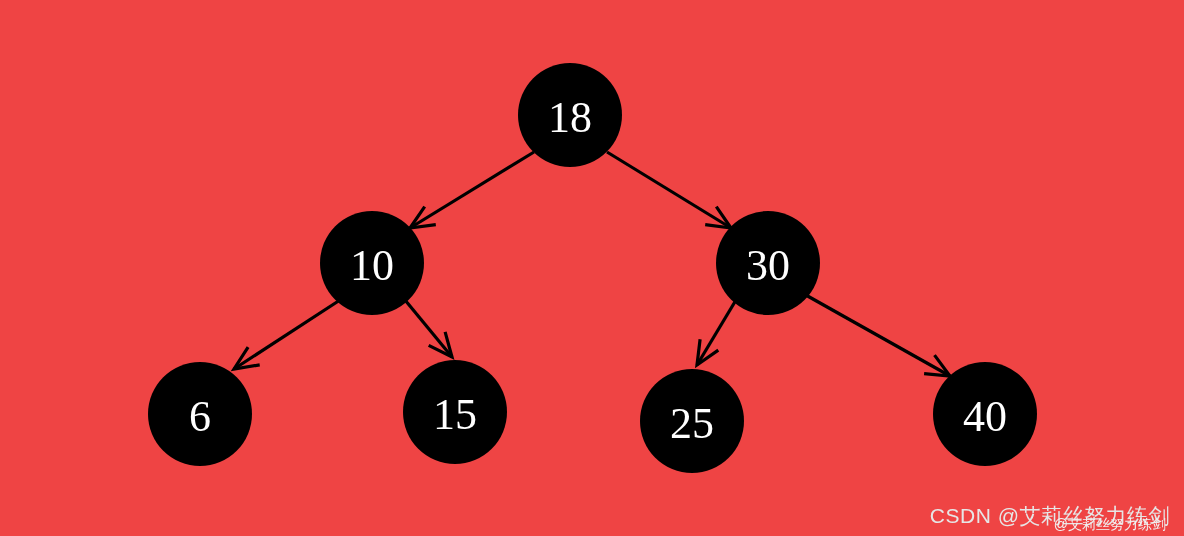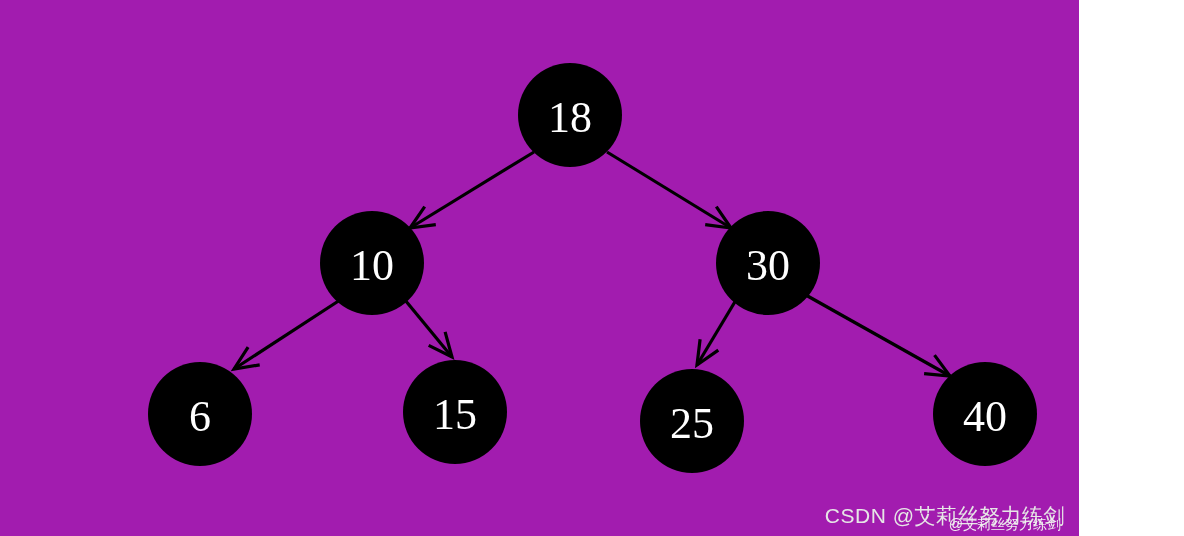--- a/index.html
+++ b/index.html
@@ -6,23 +6,23 @@
   html, body {
     margin: 0;
     padding: 0;
     background: #ffffff;
   }
   body {
     font-family: "Liberation Serif", "DejaVu Serif", serif;
   }
   #canvas {
     position: relative;
-    width: 1079px;
+    width: 1184px;
     height: 536px;
-    background: #a21caf;
+    background: #ef4444;
     overflow: hidden;
   }
   #tree-svg {
     position: absolute;
     left: 0;
     top: 0;
     width: 1184px;
     height: 536px;
     display: block;
   }

